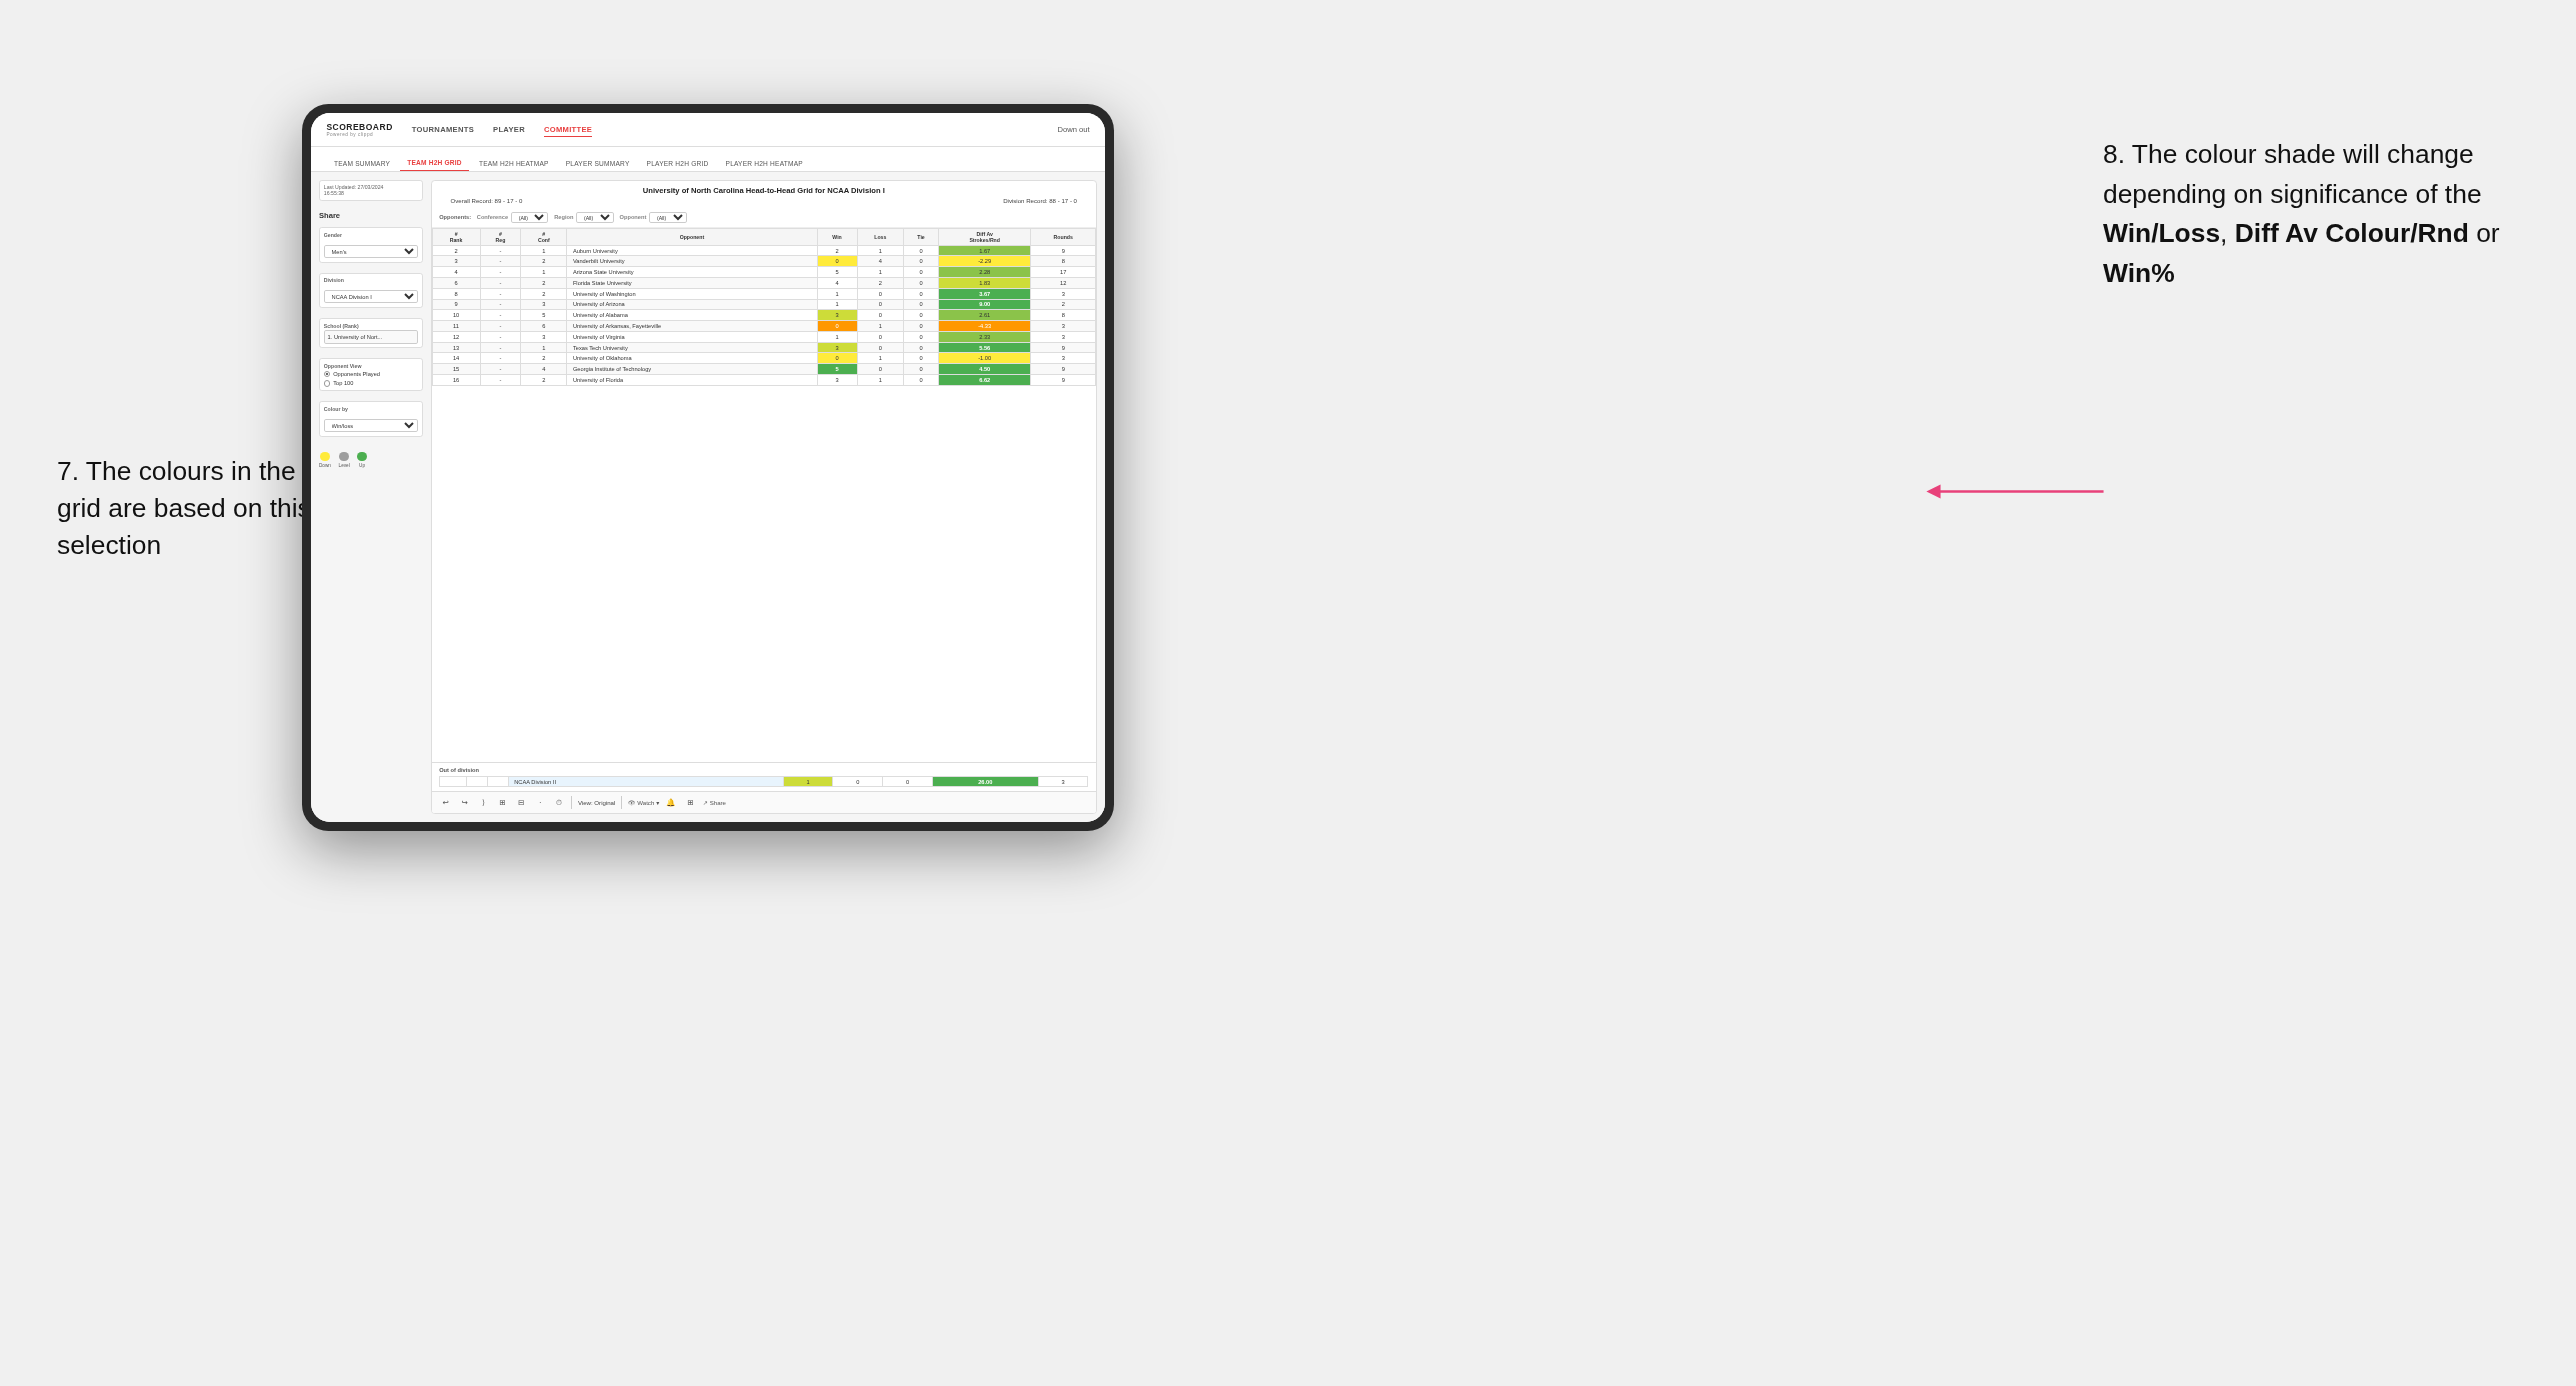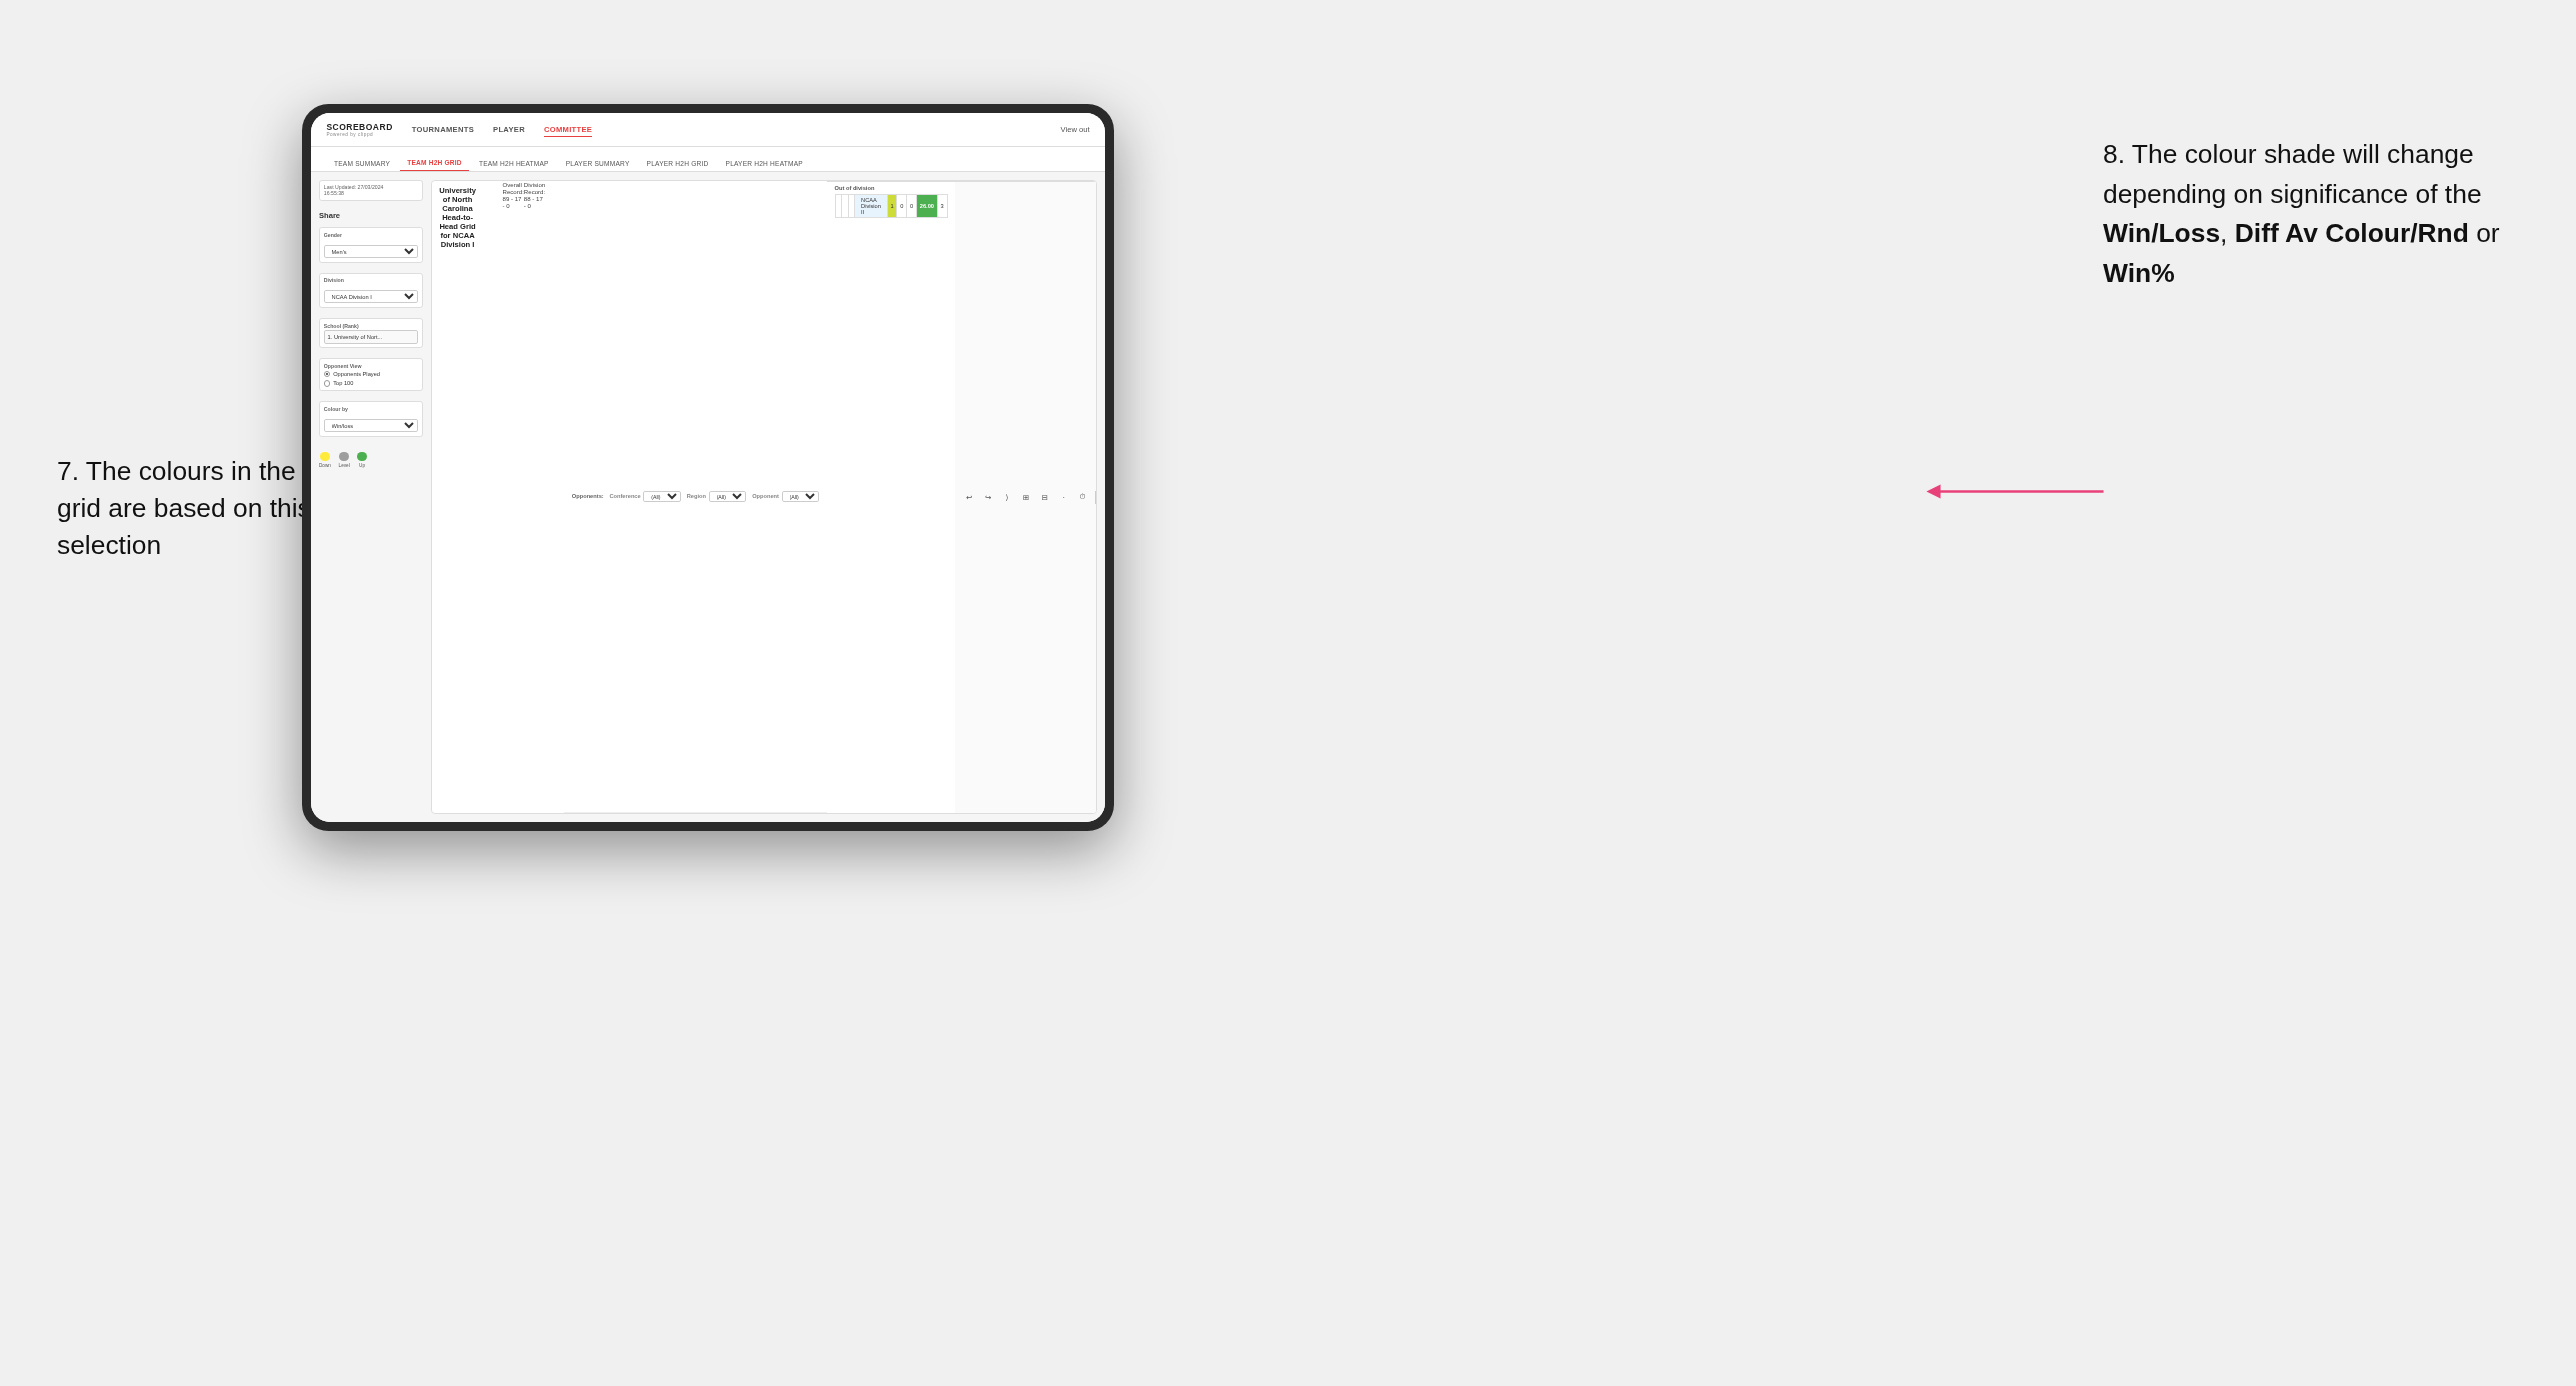--- a/index.html
+++ b/index.html
@@ -251,21 +251,21 @@
     }
 
     
     .grid-panel {
       flex: 1;
       background: #fff;
       border-radius: 3.8px;
       border: 0.9px solid #ddd;
       overflow: hidden;
       display: flex;
-      flex-direction: row;
+      flex-direction: column;
     }
     .grid-title {
       font-size: 7.6px;
       font-weight: 700;
       color: #222;
       text-align: center;
       padding: 5.7px 7.6px 1.9px;
     }
     .grid-record {
       display: flex;
@@ -431,21 +431,21 @@
     <div class="app-header">
       <div class="logo">
         <span>SCOREBOARD</span>
         <span class="logo-sub">Powered by clippd</span>
       </div>
       <div class="nav-items">
         <span class="nav-item">TOURNAMENTS</span>
         <span class="nav-item">PLAYER</span>
         <span class="nav-item active">COMMITTEE</span>
       </div>
-      <span class="sign-out">View out</span>
+      <span class="sign-out">Down out</span>
     </div>
 
     <div class="sub-nav">
       <span class="sub-nav-item">TEAM SUMMARY</span>
       <span class="sub-nav-item active">TEAM H2H GRID</span>
       <span class="sub-nav-item">TEAM H2H HEATMAP</span>
       <span class="sub-nav-item">PLAYER SUMMARY</span>
       <span class="sub-nav-item">PLAYER H2H GRID</span>
       <span class="sub-nav-item">PLAYER H2H HEATMAP</span>
     </div>

